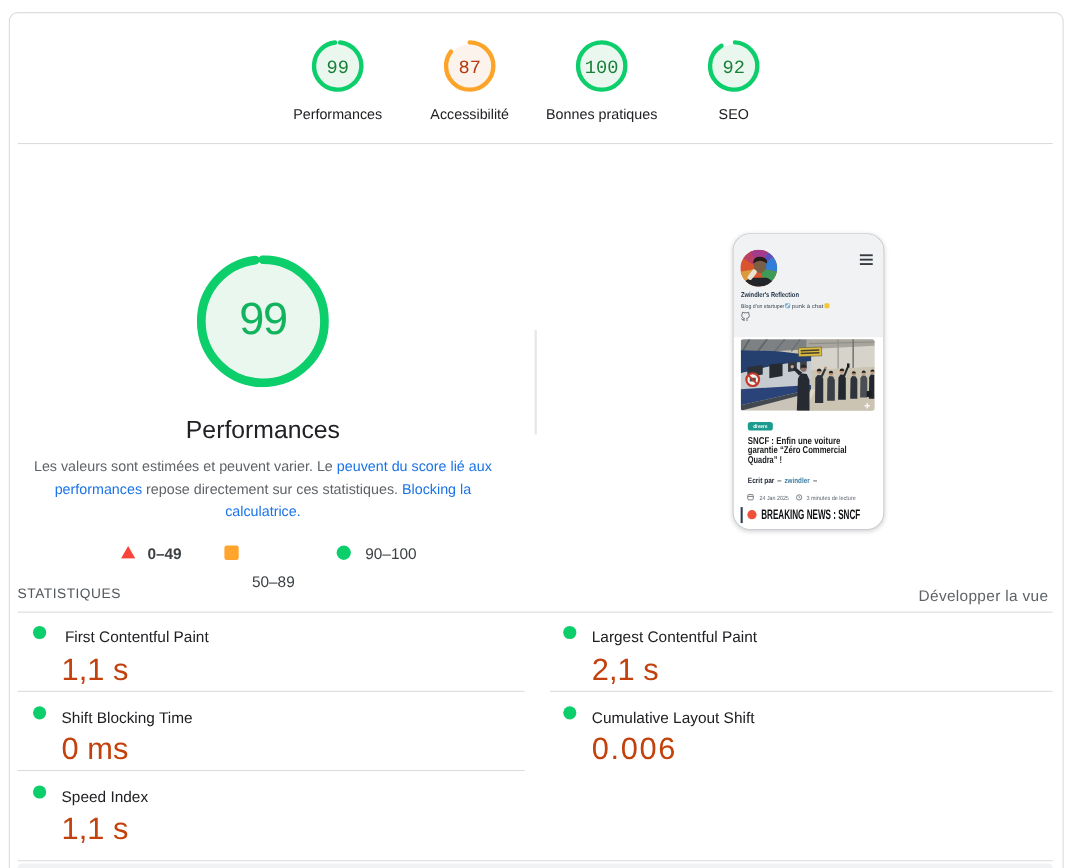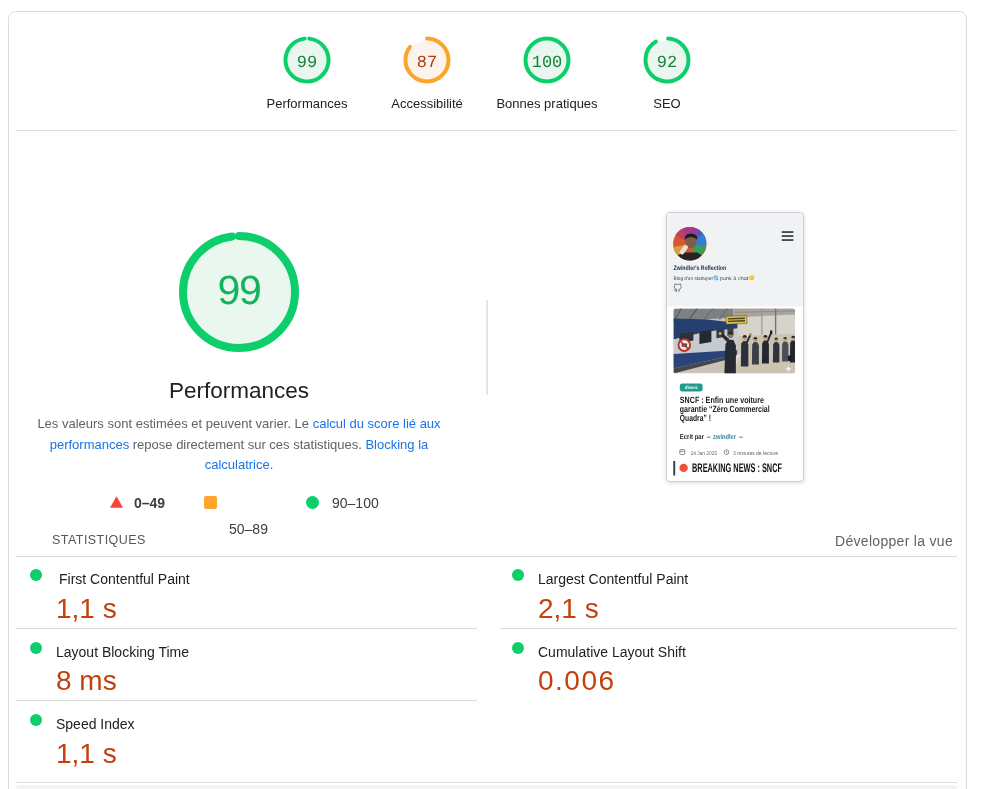--- a/index.html
+++ b/index.html
@@ -45,36 +45,36 @@
 <div class="glabel" style="left:587px">SEO</div>
 <div class="sep" style="left:16px;top:130px;width:941px"></div>
 
 <svg class="abs" style="left:179px;top:232px" width="120" height="120" viewBox="0 0 120 120">
   <circle cx="60" cy="60" r="52" fill="#e9f7ef"></circle>
   <circle cx="60" cy="60" r="56" fill="none" stroke="#0cce6b" stroke-width="8" pathLength="100" stroke-dasharray="98 2" stroke-linecap="round" transform="rotate(-90 60 60)"></circle>
   <text x="60" y="71.5" text-anchor="middle" font-family="Liberation Sans, sans-serif" font-size="41" letter-spacing="-1.2" fill="#11b45c">99</text>
 </svg>
 
 <div class="abs" style="left:39px;top:380px;width:400px;text-align:center;font-size:22.5px;line-height:22px;color:#202124;">Performances</div>
-<div class="pline" style="left:-11px;top:414px">Les valeurs sont estimées et peuvent varier. Le <a href="#">calcul du score lié aux</a></div>
+<div class="pline" style="left:-11px;top:414px">Les valeurs sont estimées et peuvent varier. Le <a href="#">peuvent du score lié aux</a></div>
 <div class="pline" style="left:-11px;top:434.5px"><a href="#">performances</a> repose directement sur ces statistiques. <a href="#">Blocking la</a></div>
 <div class="pline" style="left:-11px;top:455px"><a href="#">calculatrice.</a></div>
 
 <svg class="abs" style="left:110px;top:496px" width="13" height="12" viewBox="0 0 13 12">
     <path d="M6.5 0.3 L13 11.7 L0 11.7 Z" fill="#f8423a"></path>
   </svg>
 <div class="abs" style="left:134px;top:495px;font-size:14px;color:#3c4043;font-weight:bold;">0–49</div>
 <div class="abs" style="left:204px;top:496px;width:13px;height:13px;border-radius:2px;background:#ffa42c;"></div>
 <div class="abs" style="left:229px;top:521px;font-size:14px;color:#3c4043;">50–89</div>
 <div class="abs" style="left:306px;top:496px;width:13px;height:13px;border-radius:50%;background:#0cce6b;"></div>
 <div class="abs" style="left:332px;top:495px;font-size:14px;color:#3c4043;">90–100</div>
 
 <div class="abs" style="left:486px;top:300px;width:1.5px;height:95px;background:#e6e6e6;"></div>
 
-<div class="abs" style="left:666px;top:212px;width:138px;height:270px;background:#fff;border:1px solid #cbcfd3;border-radius:4px;box-shadow:0 1px 4px rgba(0,0,0,0.15);overflow:hidden;">
+<div class="abs" style="left:666px;top:212px;width:138px;height:270px;background:#fff;border:1px solid #cbcfd3;border-radius:16px;box-shadow:0 1px 4px rgba(0,0,0,0.15);overflow:hidden;">
 <svg width="136" height="268" viewBox="0 0 136 268">
   <rect x="0" y="0" width="136" height="93.5" fill="#f1f2f4"></rect>
 
   <g>
     <clipPath id="av">
           <circle cx="22.8" cy="30.8" r="16.7"></circle>
         </clipPath>
     <g clip-path="url(#av)">
       <rect x="6" y="14" width="34" height="34" fill="#d9542f"></rect>
       <path d="M22.8 30.8 L14 14 L32 14 Z" fill="#a43a8a"></path>
@@ -193,36 +193,36 @@
   <circle cx="59.5" cy="239.2" r="2.4" fill="none" stroke="#59626a" stroke-width="0.7"></circle>
   <path d="M59.5 237.8 L59.5 239.4 L60.7 239.9" fill="none" stroke="#59626a" stroke-width="0.6"></path>
   <text x="66.1" y="241.8" font-size="5.4" fill="#59626a" textLength="44.9" lengthAdjust="spacingAndGlyphs">3 minutes de lecture</text>
 
   <rect x="6.3" y="248" width="1.9" height="14.5" fill="#2e3d52"></rect>
   <circle cx="16.6" cy="254.9" r="4.2" fill="#f04f38"></circle>
   <text x="25" y="259.2" font-size="12.5" font-weight="bold" fill="#0d0f12" textLength="90" lengthAdjust="spacingAndGlyphs">BREAKING NEWS : SNCF</text>
 </svg>
 </div>
 
-<div class="abs" style="left:16px;top:533px;font-size:12.5px;letter-spacing:0.45px;color:#52575c;margin-left:36px;">STATISTIQUES</div>
+<div class="abs" style="left:16px;top:533px;font-size:12.5px;letter-spacing:0.45px;color:#52575c;">STATISTIQUES</div>
 <div class="abs" style="right:28px;top:533px;font-size:14px;letter-spacing:0.3px;color:#5f6368;">Développer la vue</div>
 <div class="sep" style="left:16px;top:556px;width:941px"></div>
 
 <div class="dot" style="left:30px;top:569px"></div>
 <div class="abs mlabel" style="left:59px;top:571px">First Contentful Paint</div>
 <div class="abs mvalue" style="left:56px;top:597px">1,1 s</div>
 <div class="dot" style="left:512px;top:569px"></div>
 <div class="abs mlabel" style="left:538px;top:571px">Largest Contentful Paint</div>
 <div class="abs mvalue" style="left:538px;top:597px">2,1 s</div>
 <div class="sep" style="left:16px;top:628px;width:461px"></div>
 <div class="sep" style="left:500px;top:628px;width:457px"></div>
 
 <div class="dot" style="left:30px;top:641.5px"></div>
-<div class="abs mlabel" style="left:56px;top:643.5px">Layout Blocking Time</div>
-<div class="abs mvalue" style="left:56px;top:669px">8 ms</div>
+<div class="abs mlabel" style="left:56px;top:643.5px">Shift Blocking Time</div>
+<div class="abs mvalue" style="left:56px;top:669px">0 ms</div>
 <div class="dot" style="left:512px;top:641.5px"></div>
 <div class="abs mlabel" style="left:538px;top:643.5px">Cumulative Layout Shift</div>
 <div class="abs mvalue" style="left:538px;top:669px;letter-spacing:1.5px">0.006</div>
 <div class="sep" style="left:16px;top:700px;width:461px"></div>
 
 <div class="dot" style="left:30px;top:714px"></div>
 <div class="abs mlabel" style="left:56px;top:716px">Speed Index</div>
 <div class="abs mvalue" style="left:56px;top:742px">1,1 s</div>
 
 <div class="sep" style="left:16px;top:782px;width:941px"></div>

